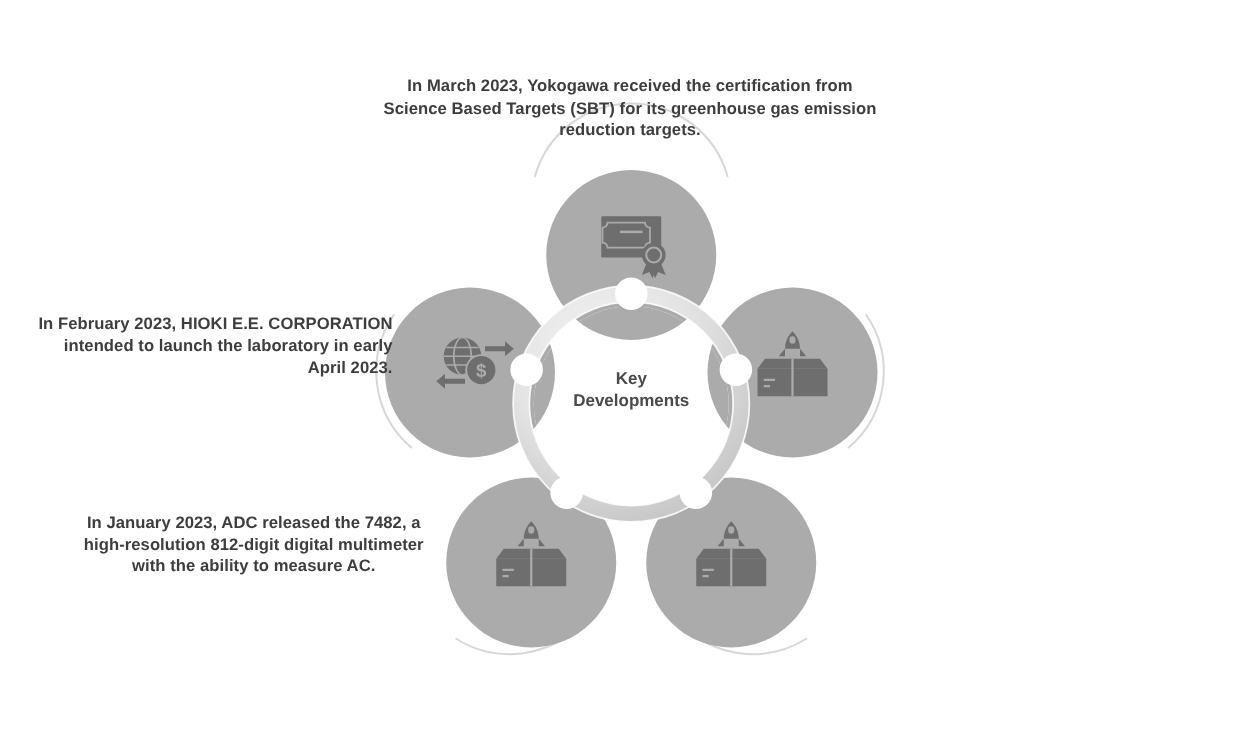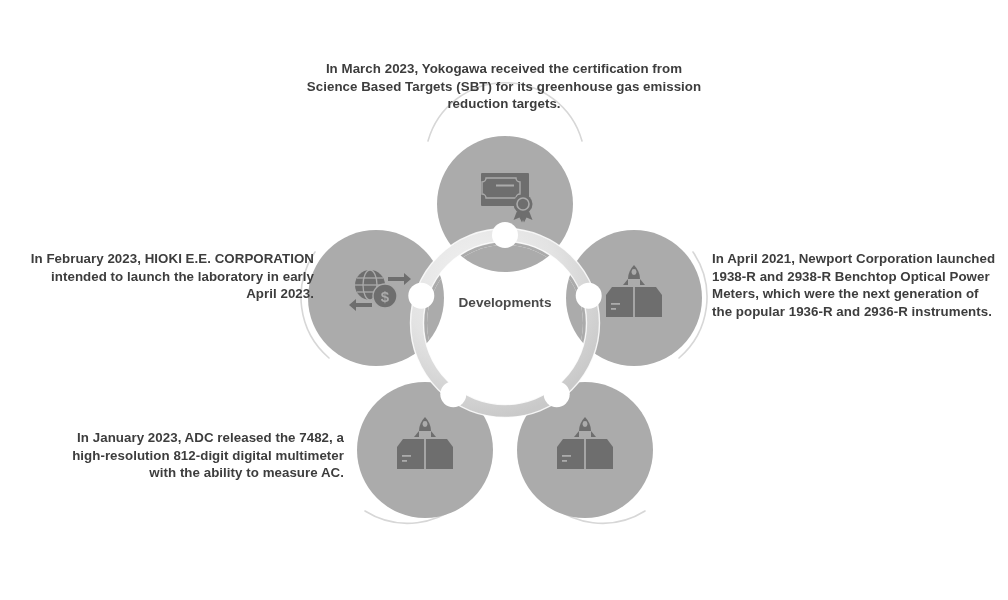--- a/index.html
+++ b/index.html
@@ -18,21 +18,21 @@
     position:absolute;
     font-size:13.3px;
     line-height:17.5px;
     color:#3d3d3d;
     letter-spacing:0.05px;
     font-weight:bold;
   }
   .c-top   {left:304px; top:60px;  width:400px; text-align:center;}
   .c-left  {left:24px;   top:250px; width:290px; text-align:right;}
   .c-right {left:712px; top:250px; width:290px; text-align:left;}
-  .c-bl    {left:62px;  top:409px; width:282px; text-align:right;margin-top:20px;}
+  .c-bl    {left:62px;  top:409px; width:282px; text-align:center;}
   .c-br    {left:668px; top:409px; width:282px; text-align:left;}
 
   
   .center-label{
     position:absolute;
     left:433px; top:294px;
     width:144px;
     text-align:center;
     font-size:13.6px;
     font-weight:bold;
@@ -170,25 +170,25 @@
         <polygon points="-22,4 22,4 28,12 -28,12"></polygon>
         <rect x="-28" y="12" width="56" height="22"></rect>
         <rect x="-0.9" y="4" width="1.8" height="30" fill="#ABABAB"></rect>
         <rect x="-23" y="20" width="9" height="1.8" fill="#ABABAB"></rect>
         <rect x="-23" y="25" width="5" height="1.8" fill="#ABABAB"></rect>
       </g>
     </g>
   </svg>
 
   <div class="center-label">
+    <div>Key</div>
     <div>Developments</div>
   </div>
 
   <div class="callout c-top">In March 2023, Yokogawa received the certification from Science Based Targets (SBT) for its greenhouse gas emission reduction targets.</div>
-  <div class="callout c-right">In April 2021, Newport Corporation launched 1938-R and 2938-R Benchtop Optical Power Meters, which were the next generation of the popular 1936-R and 2936-R instruments.</div>
   <div class="callout c-bl">In January 2023, ADC released the 7482, a high-resolution 812-digit digital multimeter with the ability to measure AC.</div>
   <div class="callout c-left">In February 2023, HIOKI E.E. CORPORATION intended to launch the laboratory in early April 2023.</div>
 
   <div class="footer">
     
     
     
     
     
   </div>

